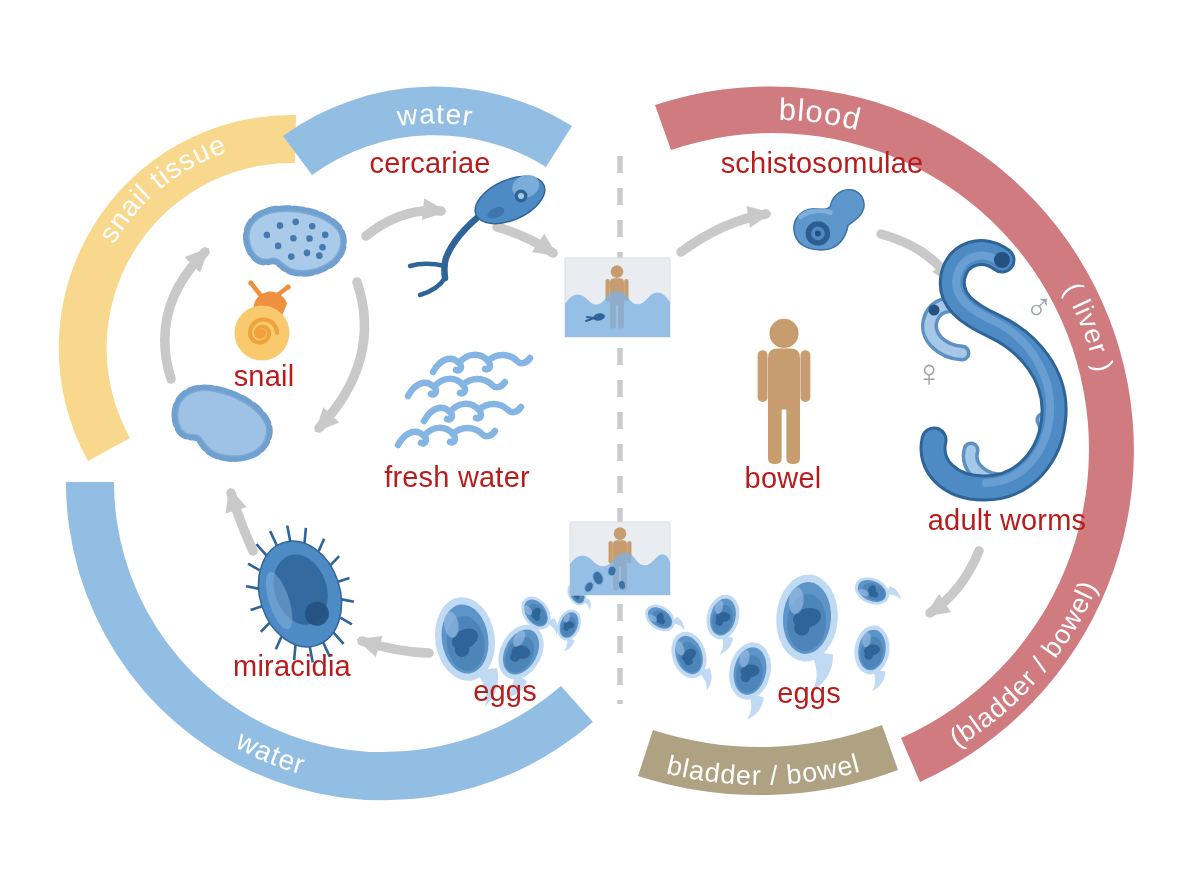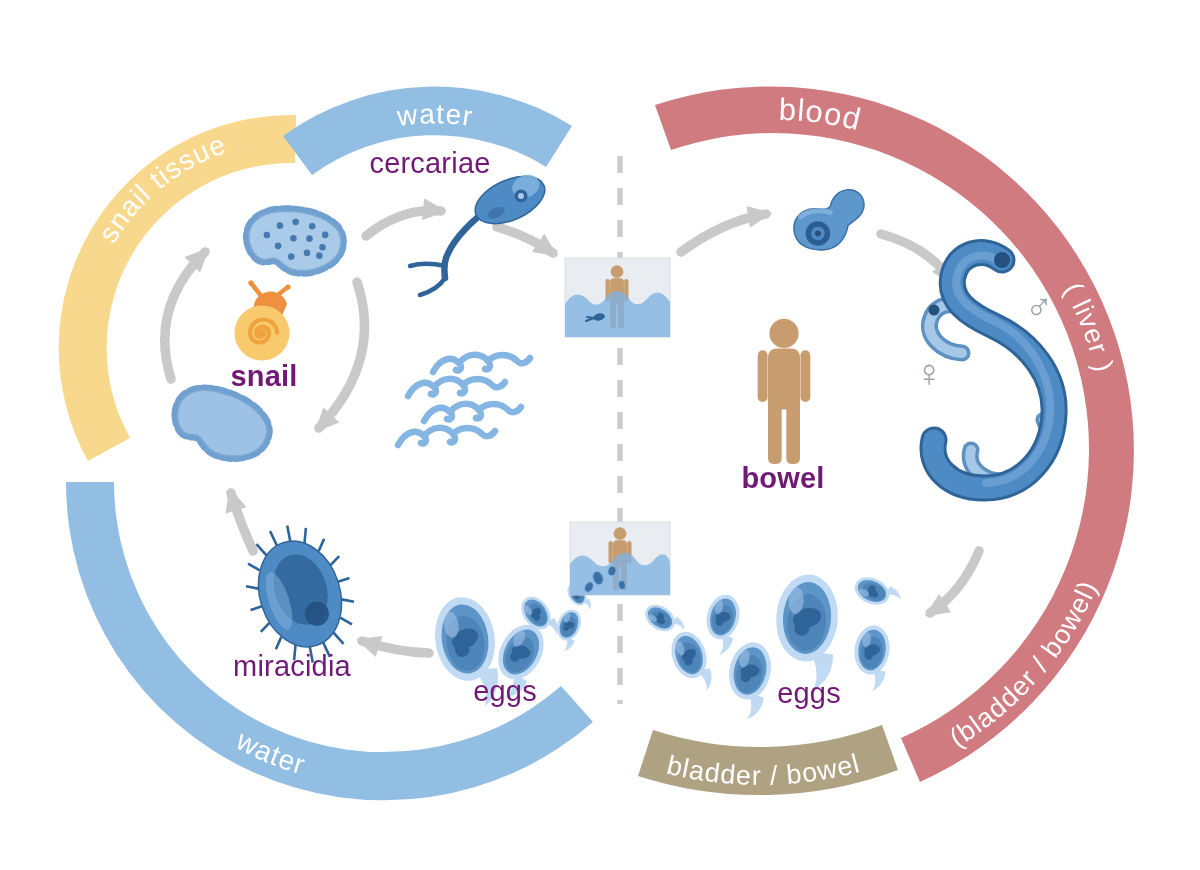--- a/index.html
+++ b/index.html
@@ -1,21 +1,21 @@
 <!DOCTYPE html>
 <html><head>
 <meta charset="utf-8">
 <style>
   html,body{margin:0;padding:0;background:#fff;}
   .stage{position:relative;width:1200px;height:870px;background:#ffffff;overflow:hidden;
          font-family:"Liberation Sans", sans-serif;}
   .stage svg{position:absolute;left:0;top:0;}
-  .lbl{position:absolute;transform:translate(-50%,-50%);font-size:29px;color:#701a75;
+  .lbl{position:absolute;transform:translate(-50%,-50%);font-size:29px;color:#b91c1c;
        white-space:nowrap;letter-spacing:.2px;}
-  .lbl.bold{font-weight:bold;}
+  .lbl.bold{font-weight:normal;}
   .arctext{fill:#ffffff;letter-spacing:1px;}
   .arrow{stroke:#c9c9c9;stroke-width:9.5;fill:none;stroke-linecap:round;marker-end:url(#ah);}
 </style>
 </head>
 <body>
 
 <div class="stage">
 <svg width="1200" height="870" viewBox="0 0 1200 870">
   <defs>
     <marker id="ah" markerUnits="userSpaceOnUse" markerWidth="32" markerHeight="32" viewBox="0 0 32 32" refX="22" refY="16" orient="auto">
@@ -212,18 +212,21 @@
     <g fill="#3A72A6" stroke="#86B4DF" stroke-width="1">
       <ellipse cx="28" cy="56" rx="5" ry="7" transform="rotate(-20 28 56)"></ellipse>
       <ellipse cx="42" cy="49" rx="4" ry="5" transform="rotate(15 42 49)"></ellipse>
       <ellipse cx="19" cy="65" rx="4" ry="5.5" transform="rotate(30 19 65)"></ellipse>
       <ellipse cx="52" cy="63" rx="3.5" ry="4.5" transform="rotate(-10 52 63)"></ellipse>
     </g>
   </g>
 </svg>
 
 <div class="lbl" style="left:430px;top:163px">cercariae</div>
+<div class="lbl" style="left:822px;top:163px">schistosomulae</div>
 <div class="lbl bold" style="left:264px;top:376px">snail</div>
+<div class="lbl bold" style="left:457px;top:477px">fresh water</div>
 <div class="lbl bold" style="left:783px;top:478px">bowel</div>
+<div class="lbl" style="left:1007px;top:520px">adult worms</div>
 <div class="lbl" style="left:292px;top:666px">miracidia</div>
 <div class="lbl" style="left:505px;top:691px">eggs</div>
 <div class="lbl" style="left:809px;top:693px">eggs</div>
 </div>
 
 </body></html>

